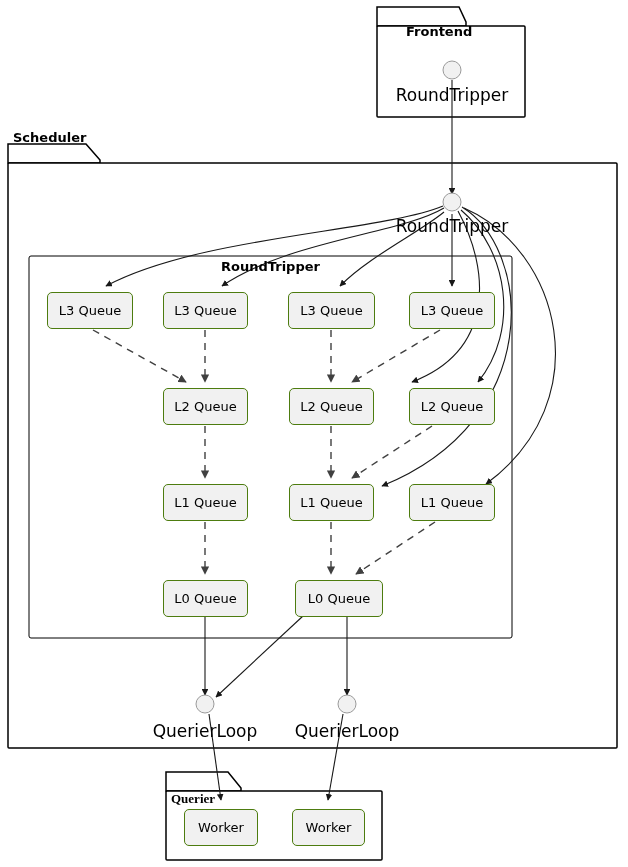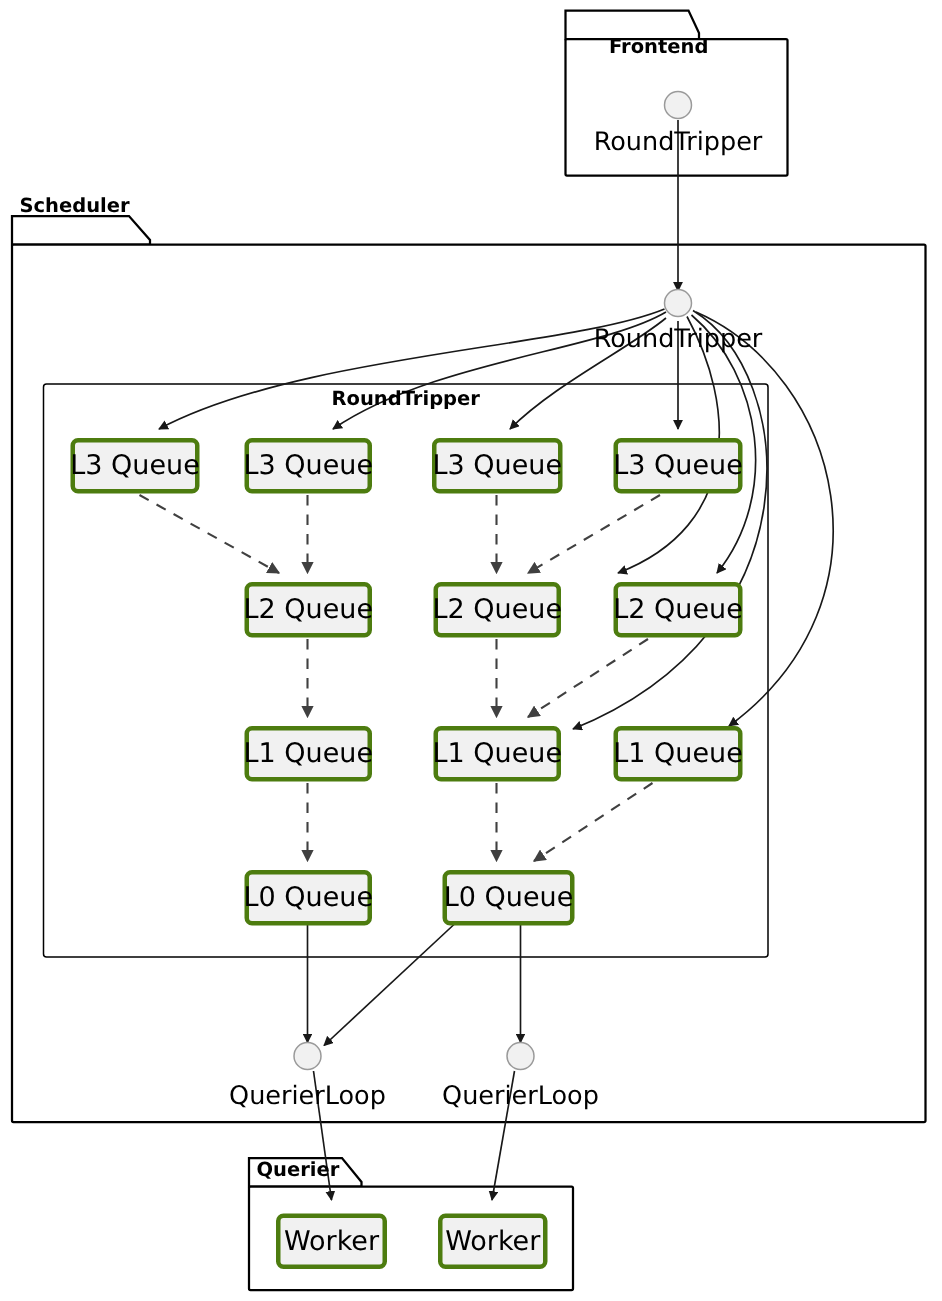--- a/index.html
+++ b/index.html
@@ -34,25 +34,25 @@
     font-family: "DejaVu Sans", sans-serif;
     font-size: 13px;
     font-weight: bold;
     color: #000000;
     white-space: nowrap;
     text-align: center;
   }
   .node-box {
     position: absolute;
     background: #F1F1F1;
-    border: 3px solid #4d7c0f;
+    border: 1px solid #4d7c0f;
     border-radius: 5px;
     box-sizing: border-box;
     font-family: "DejaVu Sans", sans-serif;
-    font-size: 18px;
+    font-size: 13px;
     color: #000000;
     display: flex;
     align-items: center;
     justify-content: center;
     white-space: nowrap;
   }
   .iface-label {
     position: absolute;
     font-family: "DejaVu Sans", sans-serif;
     font-size: 17px;
@@ -145,21 +145,21 @@
   </g>
 
   <circle cx="452" cy="70" r="9" fill="#F1F1F1" stroke="#9A9A9A" stroke-width="1"></circle>
   <circle cx="452" cy="202" r="9" fill="#F1F1F1" stroke="#9A9A9A" stroke-width="1"></circle>
   <circle cx="205" cy="704" r="9" fill="#F1F1F1" stroke="#9A9A9A" stroke-width="1"></circle>
   <circle cx="347" cy="704" r="9" fill="#F1F1F1" stroke="#9A9A9A" stroke-width="1"></circle>
 </svg>
 
 <div class="pkg-label" style="left:381px; top:24px;margin-left:25px;">Frontend</div>
 <div class="pkg-label" style="left:13px; top:130px;">Scheduler</div>
-<div class="pkg-label" style="left:171px; top:773px;">Querier</div>
+<div class="pkg-label" style="left:171px; top:791px;font-family:Liberation Serif, serif;">Querier</div>
 
 <div class="rq-title" style="left:29px; top:259px; width:483px;">RoundTripper</div>
 
 <div class="iface-label" style="left:382px; top:85px; width:140px;">RoundTripper</div>
 <div class="iface-label" style="left:382px; top:216px; width:140px;">RoundTripper</div>
 <div class="iface-label" style="left:145px; top:721px; width:120px;">QuerierLoop</div>
 <div class="iface-label" style="left:287px; top:721px; width:120px;">QuerierLoop</div>
 
 <div class="node-box" style="left:47px; top:292px; width:86px; height:37px;">L3 Queue</div>
 <div class="node-box" style="left:163px; top:292px; width:85px; height:37px;">L3 Queue</div>

